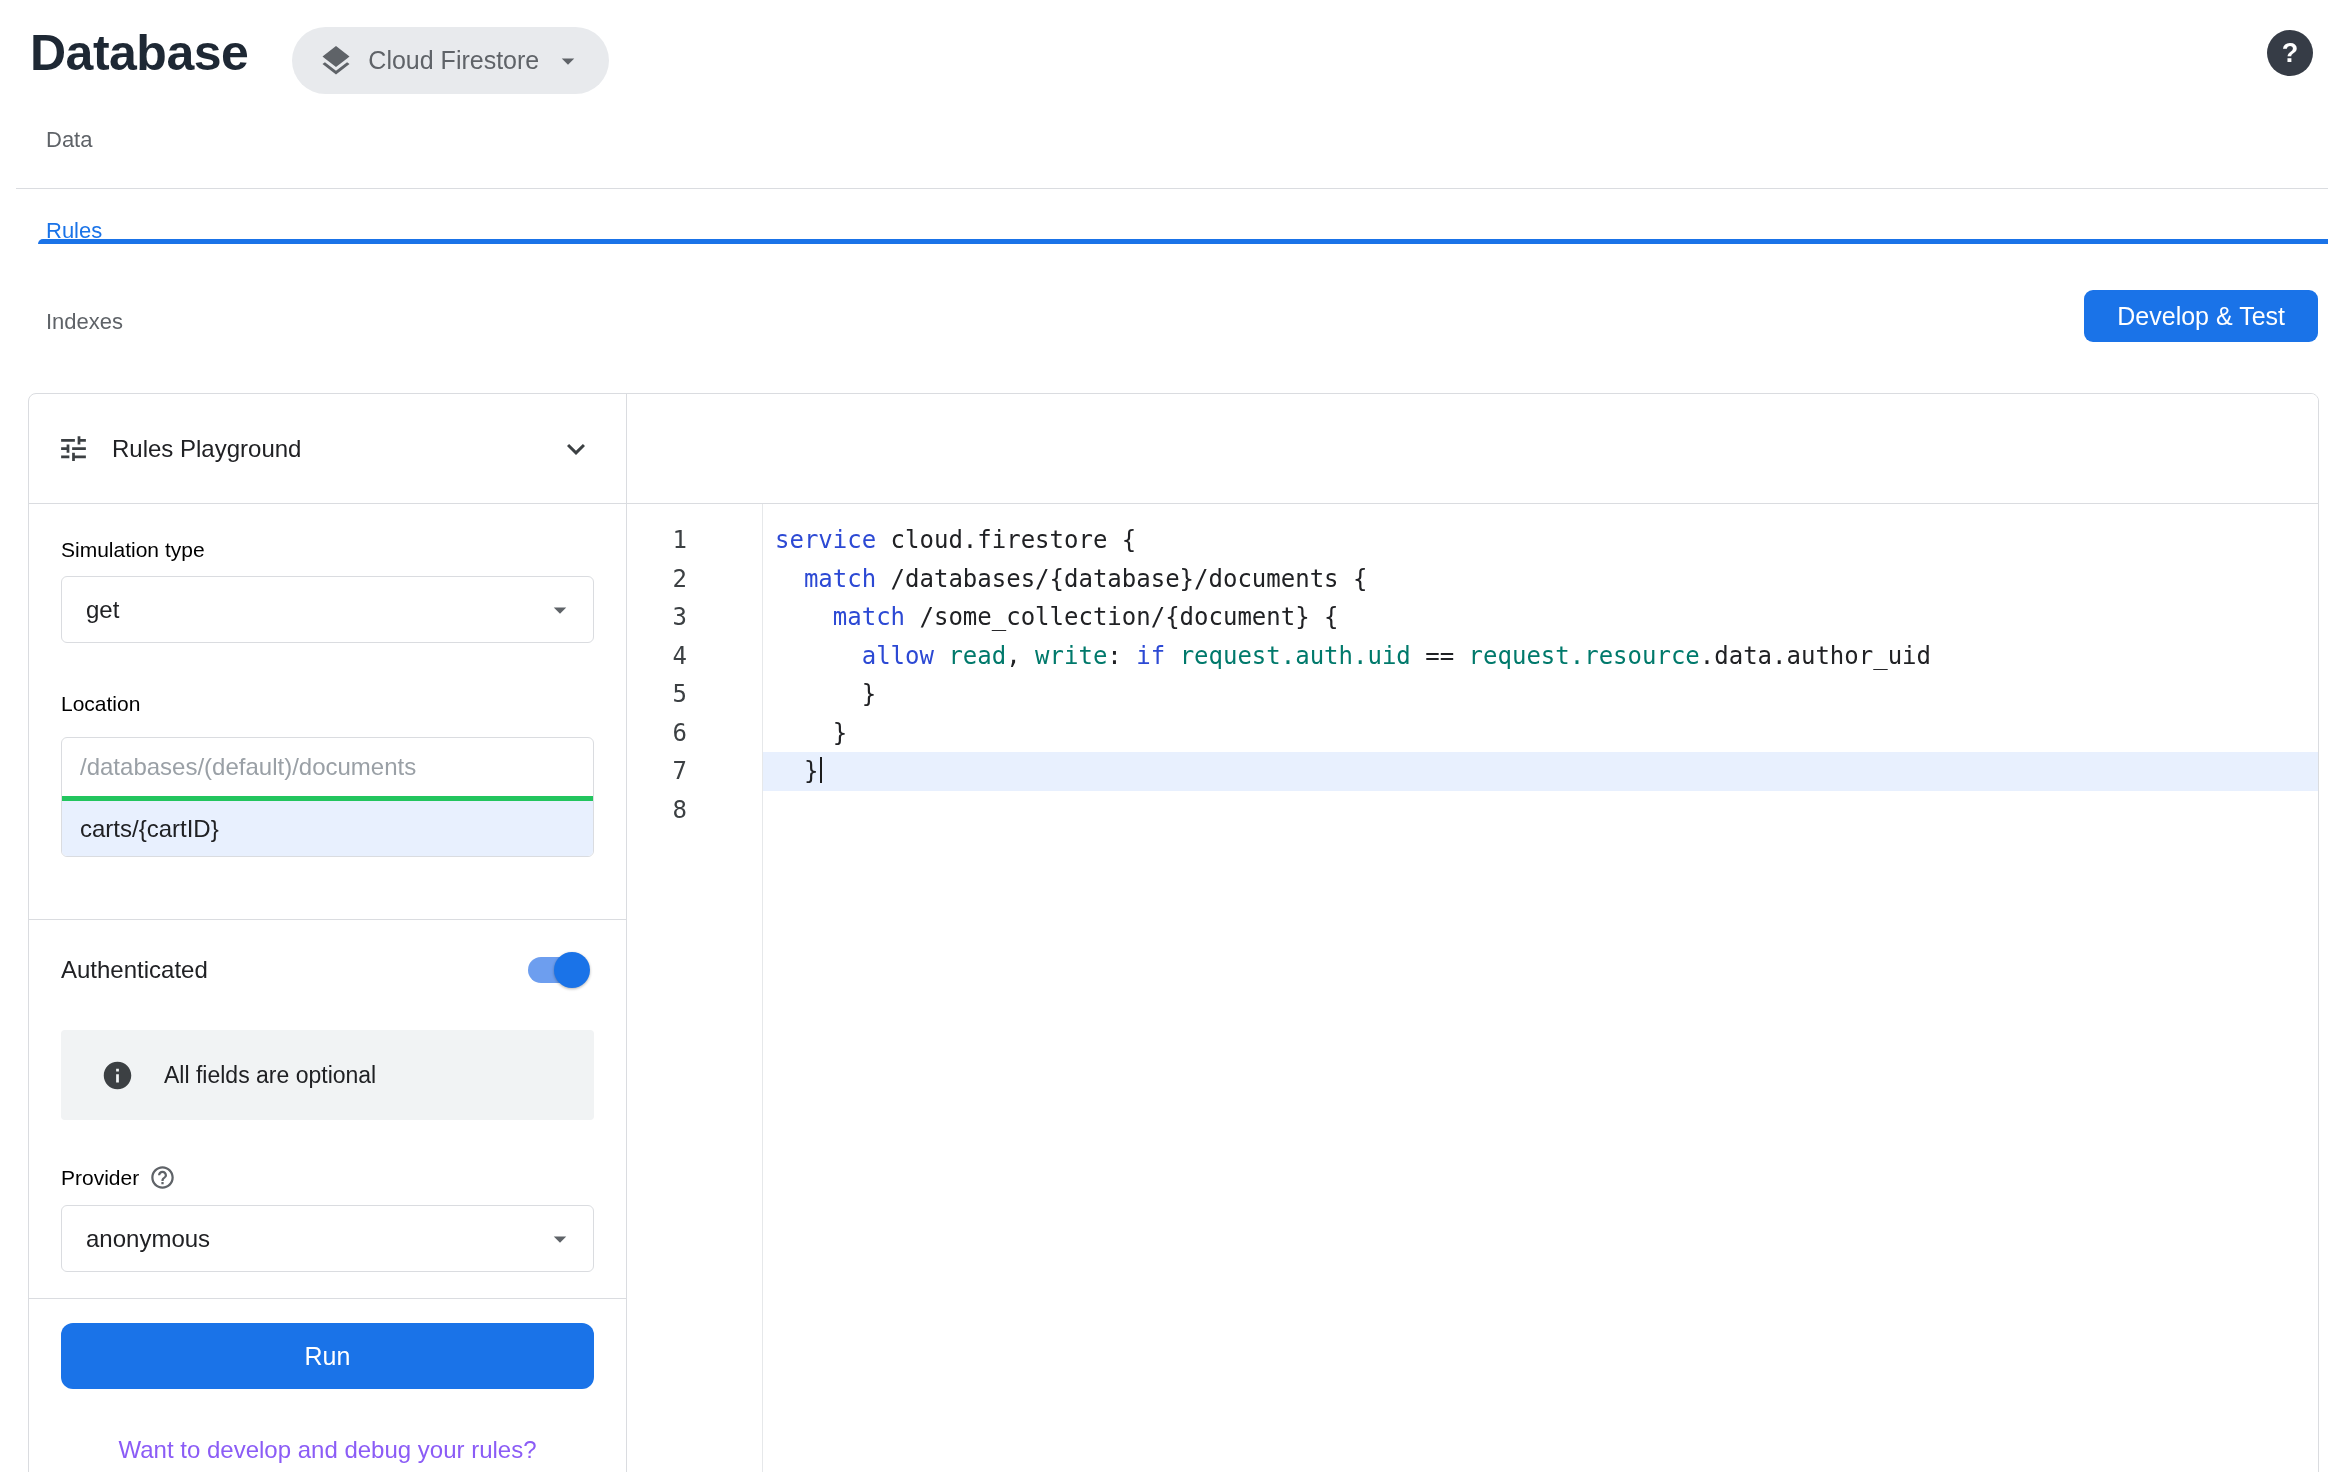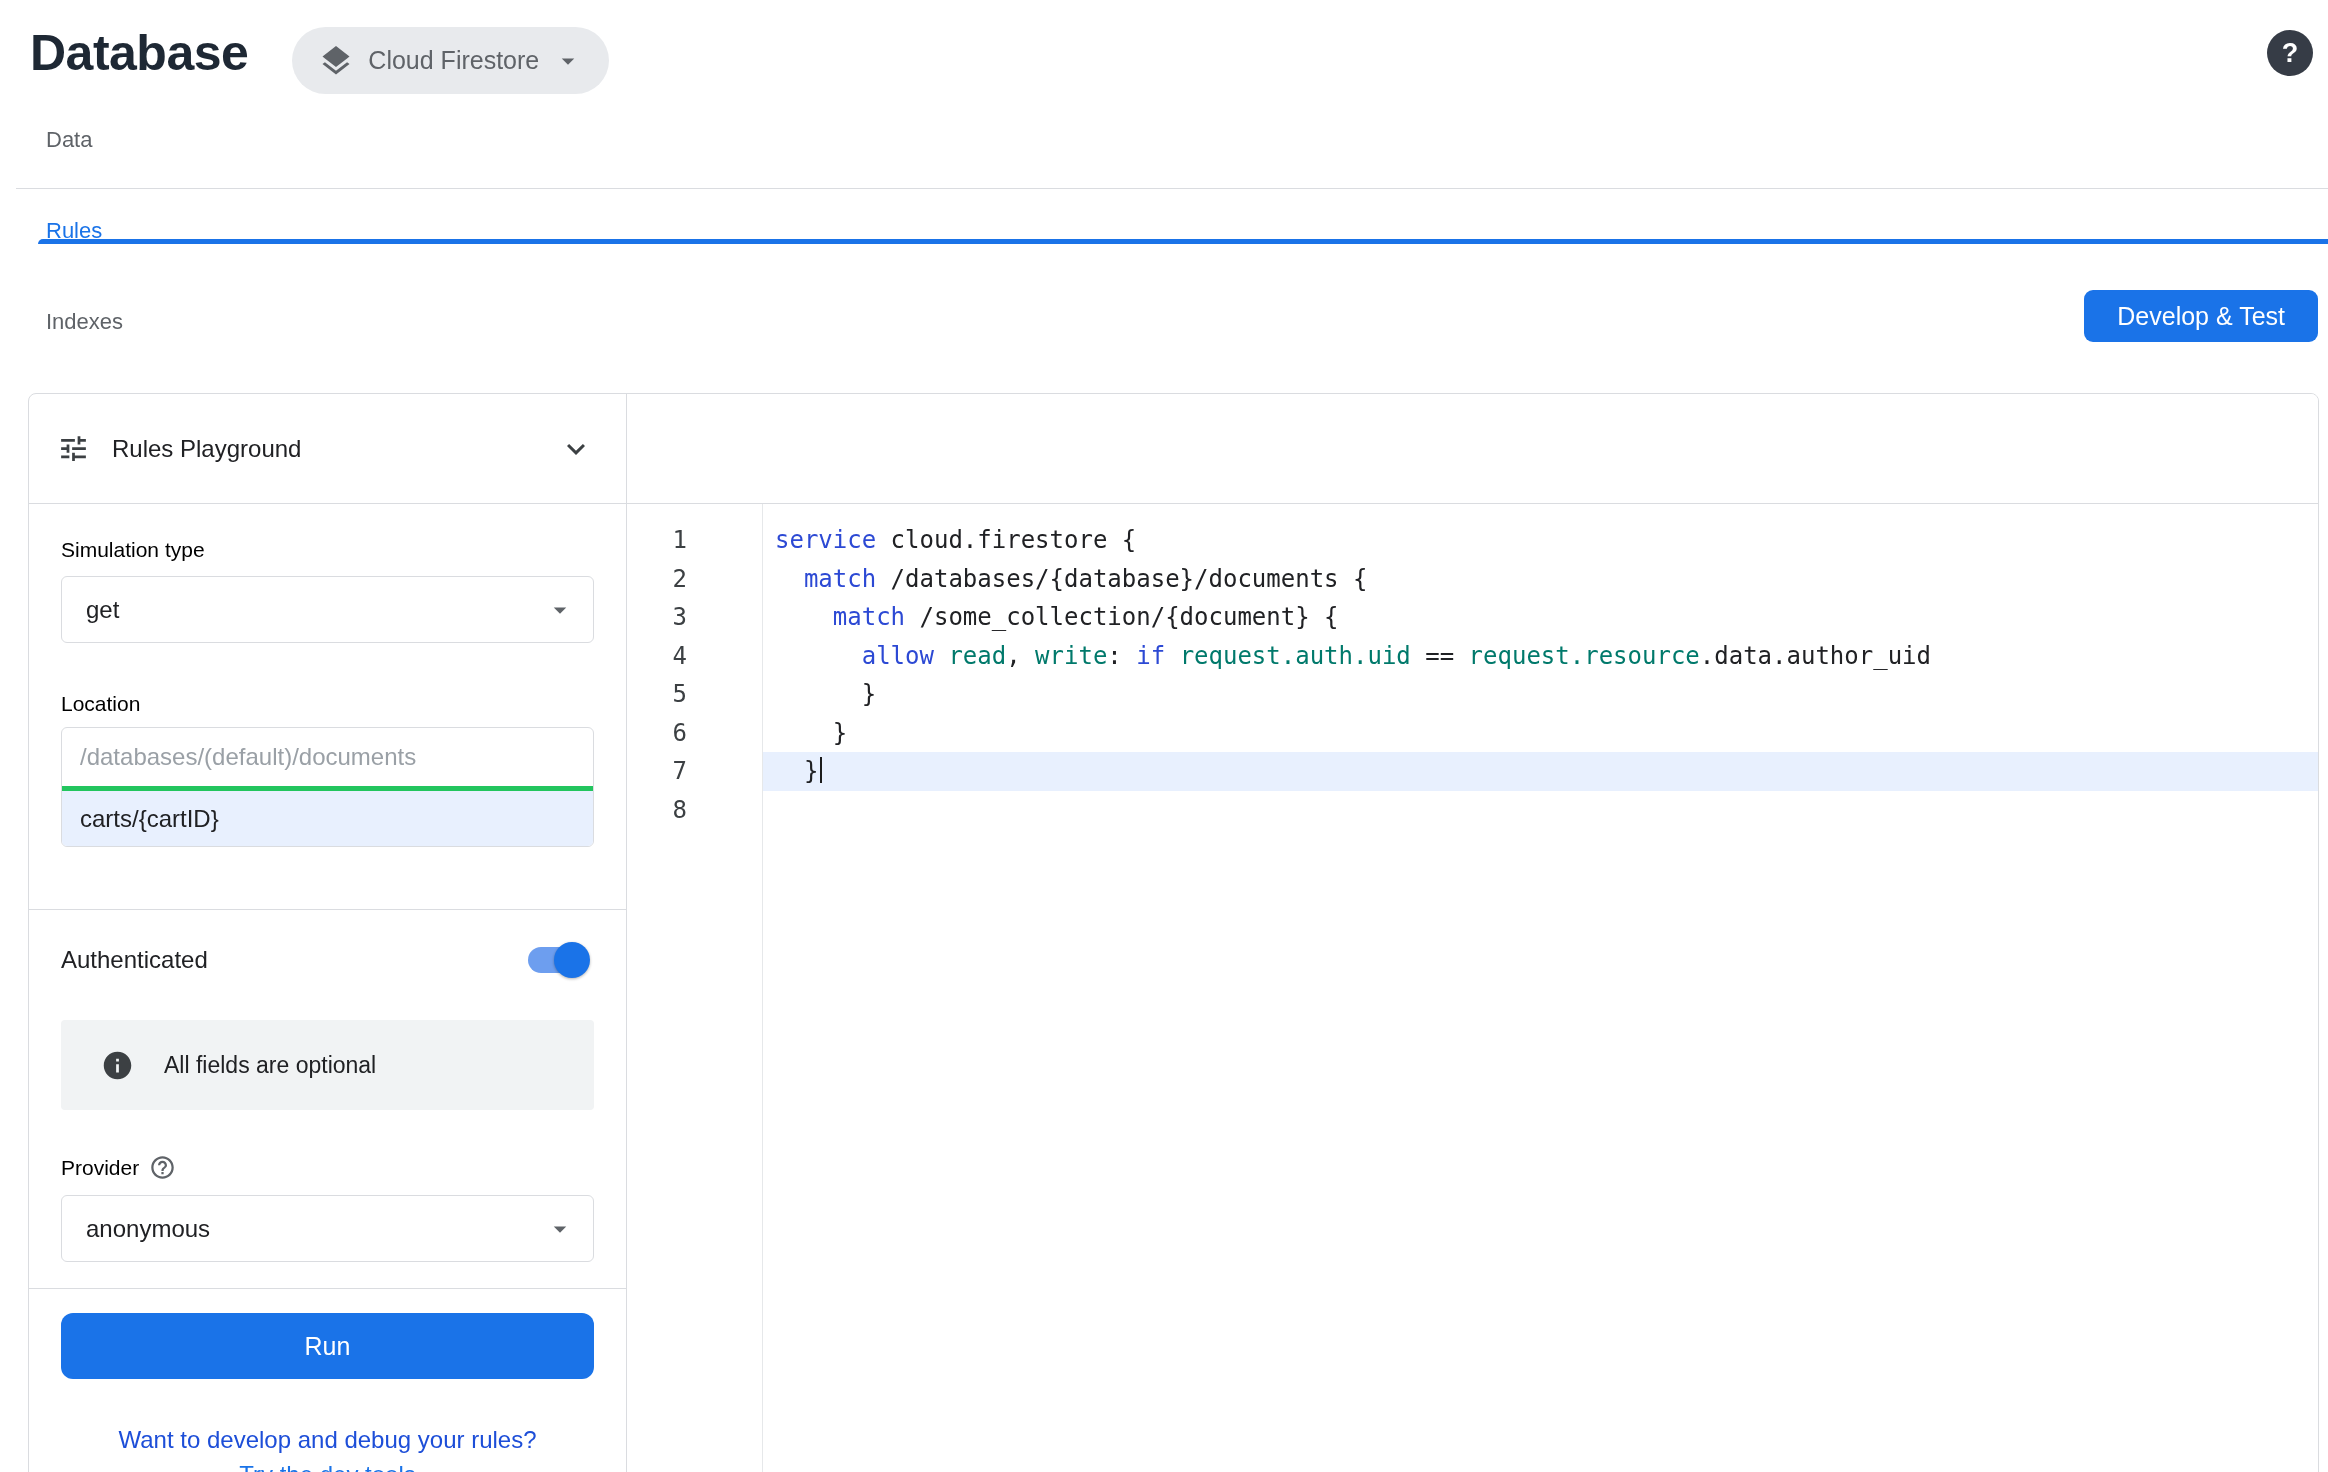--- a/index.html
+++ b/index.html
@@ -48,21 +48,21 @@
   .editor-toolbar { border-bottom: 1px solid #dadce0; background: #fff; }
 
   
   .pg-body { padding: 33px 32px 0; overflow: hidden; }
   .field-label { font-size: 21px; line-height: 25px; color: #000000; }
   .select { margin-top: 14px; height: 67px; border: 1px solid #dadce0;
     border-radius: 6px; display: flex; align-items: center; justify-content: space-between;
     padding: 0 18px 0 24px; cursor: pointer; background: #fff; }
   .select-value { font-size: 24px; color: #202124; }
   .lbl-location { margin-top: 48px; }
-  .loc-group { margin-top: 11px; border: 1px solid #dadce0; border-radius: 6px;
+  .loc-group { margin-top: 21px; border: 1px solid #dadce0; border-radius: 6px;
     overflow: hidden; }
   .loc-placeholder { height: 58px; display: flex; align-items: center;
     padding: 0 18px; font-size: 24px; color: #9aa0a6; }
   .loc-value { height: 60px; display: flex; align-items: center; padding: 0 18px;
     font-size: 24px; color: #202124; background: var(--active-line-bg, #e8f0fe);
     border-top: 5px solid #22c55e; cursor: text; }
   .hr { border-top: 1px solid #dadce0; margin: 62px -32px 0; }
   .hr2 { border-top: 1px solid #dadce0; margin: 26px -32px 0; }
   .auth-row { margin-top: 30px; height: 40px; display: flex; align-items: center;
     justify-content: space-between; }
@@ -74,21 +74,21 @@
   .toggle.on { background: #6d9eef; }
   .toggle.on .thumb { left: auto; right: -2px; background: var(--accent, #1a73e8); }
   .info-box { margin-top: 40px; height: 90px; background: #f1f3f4; border-radius: 4px;
     display: flex; align-items: center; gap: 30px; padding: 0 40px; }
   .info-text { font-size: 23px; font-weight: 500; color: #202124; }
   .lbl-provider { margin-top: 44px; display: flex; align-items: center; gap: 10px; }
   .run { margin-top: 24px; width: 100%; height: 66px; background: var(--accent, #1a73e8);
     color: #fff; border: none; border-radius: 12px; font-size: 25px; font-weight: 500;
     cursor: pointer; font-family: inherit; }
   .devtools-q { margin-top: 46px; text-align: center; font-size: 24px; line-height: 30px;
-    color: #1d4ed8; }
+    color: #8b5cf6; }
   .devtools-link { margin-top: 6px; display: block; text-align: center; font-size: 24px;
     color: var(--accent, #1a73e8); text-decoration: underline; cursor: pointer; }
 
   
   .editor-wrap { display: flex; padding-top: 17px; background: #fff;
     font-family: "DejaVu Sans Mono", "Liberation Mono", monospace; font-size: 24px; }
   .gutter { width: 135px; flex: 0 0 135px; }
   .ln { line-height: 38.5px; text-align: right; padding-right: 75px; color: #3c4043; }
   .code { flex: 1; border-left: 1px solid #e6e8ea; margin-top: -17px; padding-top: 17px; }
   .line { line-height: 38.5px; white-space: pre; padding-left: 12px; color: var(--code-text, #202124); cursor: text; }

